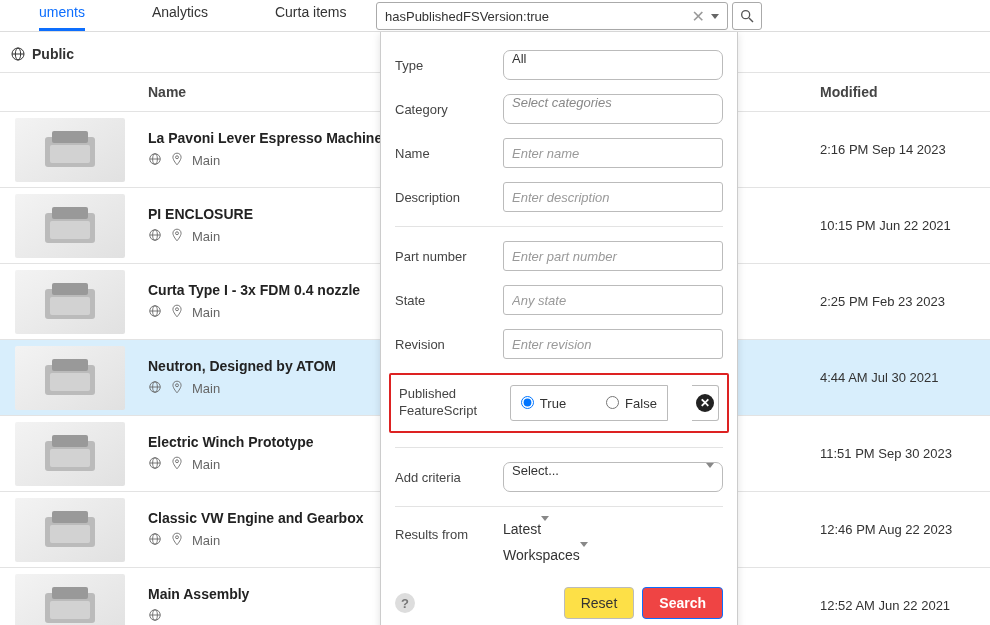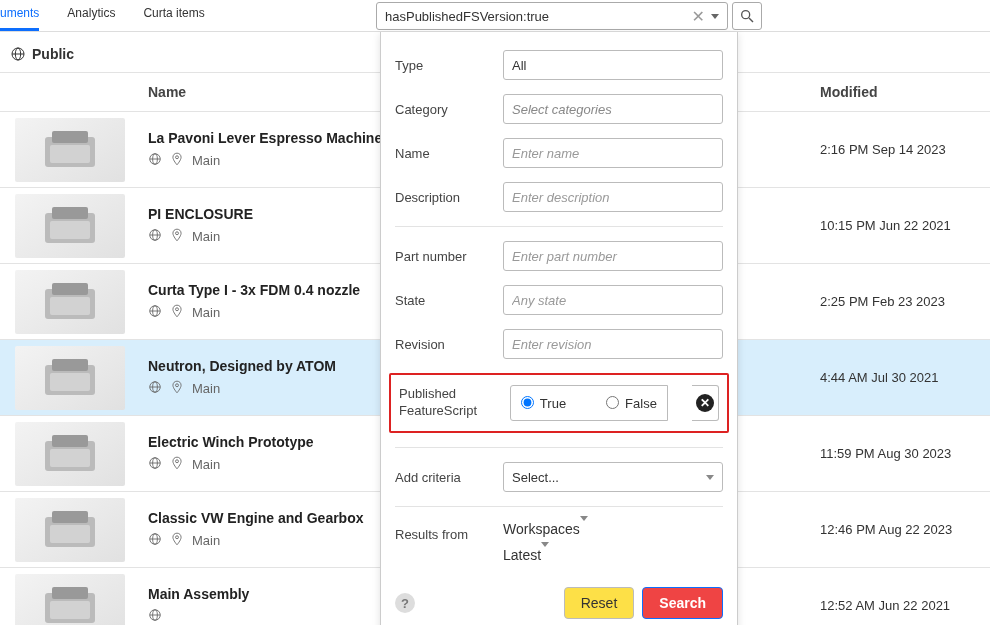--- a/index.html
+++ b/index.html
@@ -18,24 +18,25 @@
   .tabs {
     display: flex;
     gap: 28px;
     padding: 0 0 0 0;
     border-bottom: 1px solid #ddd;
     height: 32px;
     align-items: flex-end;
   }
   .tab {
     padding: 0 0 8px 0;
-    font-size: 12px;
+    font-size: 14px;
     color: #333;
     cursor: pointer;
     border-bottom: 3px solid transparent;
+    margin-left: 39px;
   }
   .tab.active {
     color: #0d6efd;
     border-bottom: 3px solid #0d6efd;
     font-weight: 400;
   }
 
   
   .search-wrap {
     position: absolute;
@@ -175,24 +176,25 @@
     width: 100%;
     height: 30px;
     border: 1px solid #bbb;
     border-radius: 3px;
     padding: 0 8px;
     font-size: 13px;
     color: #333;
     background: #fff;
   }
   .fcontrol .fake-select {
-    display:flex; align-items:center; justify-content:space-between;
+    display:flex; align-items:flex-start; justify-content:space-between;
     cursor:pointer;
     color:#888;
     font-style: italic;
+    border-radius: 7px;
   }
   .fcontrol .fake-select.normal { color:#333; font-style: normal;}
   .fake-select .caret {
     width:0;height:0;
     border-left:4px solid transparent;
     border-right:4px solid transparent;
     border-top:5px solid #888;
   }
   input::placeholder { color:#999; font-style:italic; }
   hr.sep {
@@ -434,21 +436,21 @@
               <ellipse cx="12" cy="12" rx="4" ry="9" fill="none" stroke="#666" stroke-width="1.5"></ellipse>
               <line x1="3" y1="12" x2="21" y2="12" stroke="#666" stroke-width="1.5"></line>
             </svg></span>
           <span><svg viewBox="0 0 24 24">
               <path d="M12 2 C8 2 5 5 5 9 C5 14 12 22 12 22 C12 22 19 14 19 9 C19 5 16 2 12 2 Z" fill="none" stroke="#666" stroke-width="1.5"></path>
               <circle cx="12" cy="9" r="2.5" fill="none" stroke="#666" stroke-width="1.5"></circle>
             </svg></span>
           <span>Main</span>
         </div>
       </div>
-      <div class="mod-cell">11:59 PM Aug 30 2023</div>
+      <div class="mod-cell">11:51 PM Sep 30 2023</div>
     </div>
     <div class="row">
       <div class="thumb">
         <div class="thumb-box">
           <svg viewBox="0 0 60 50">
             <rect x="5" y="12" width="50" height="30" rx="3" fill="#bbb"></rect>
             <rect x="12" y="6" width="36" height="12" rx="2" fill="#999"></rect>
             <rect x="10" y="20" width="40" height="18" rx="2" fill="#d2d2d2"></rect>
           </svg>
         </div>
@@ -569,25 +571,25 @@
       </div>
     </div>
   </div>
 
   <hr class="sep">
 
   <div class="frow" style="align-items:flex-start;">
     <div class="flabel" style="padding-top:6px;">Results from</div>
     <div class="stack-selects">
       <div class="fake-select normal">
+        <span>Latest</span>
+        <span class="caret"></span>
+      </div>
+      <div class="fake-select normal">
         <span>Workspaces</span>
-        <span class="caret"></span>
-      </div>
-      <div class="fake-select normal">
-        <span>Latest</span>
         <span class="caret"></span>
       </div>
     </div>
   </div>
 
   <div class="pfoot">
     <div class="help">?</div>
     <button class="btn btn-reset">Reset</button>
     <button class="btn btn-search">Search</button>
   </div>

